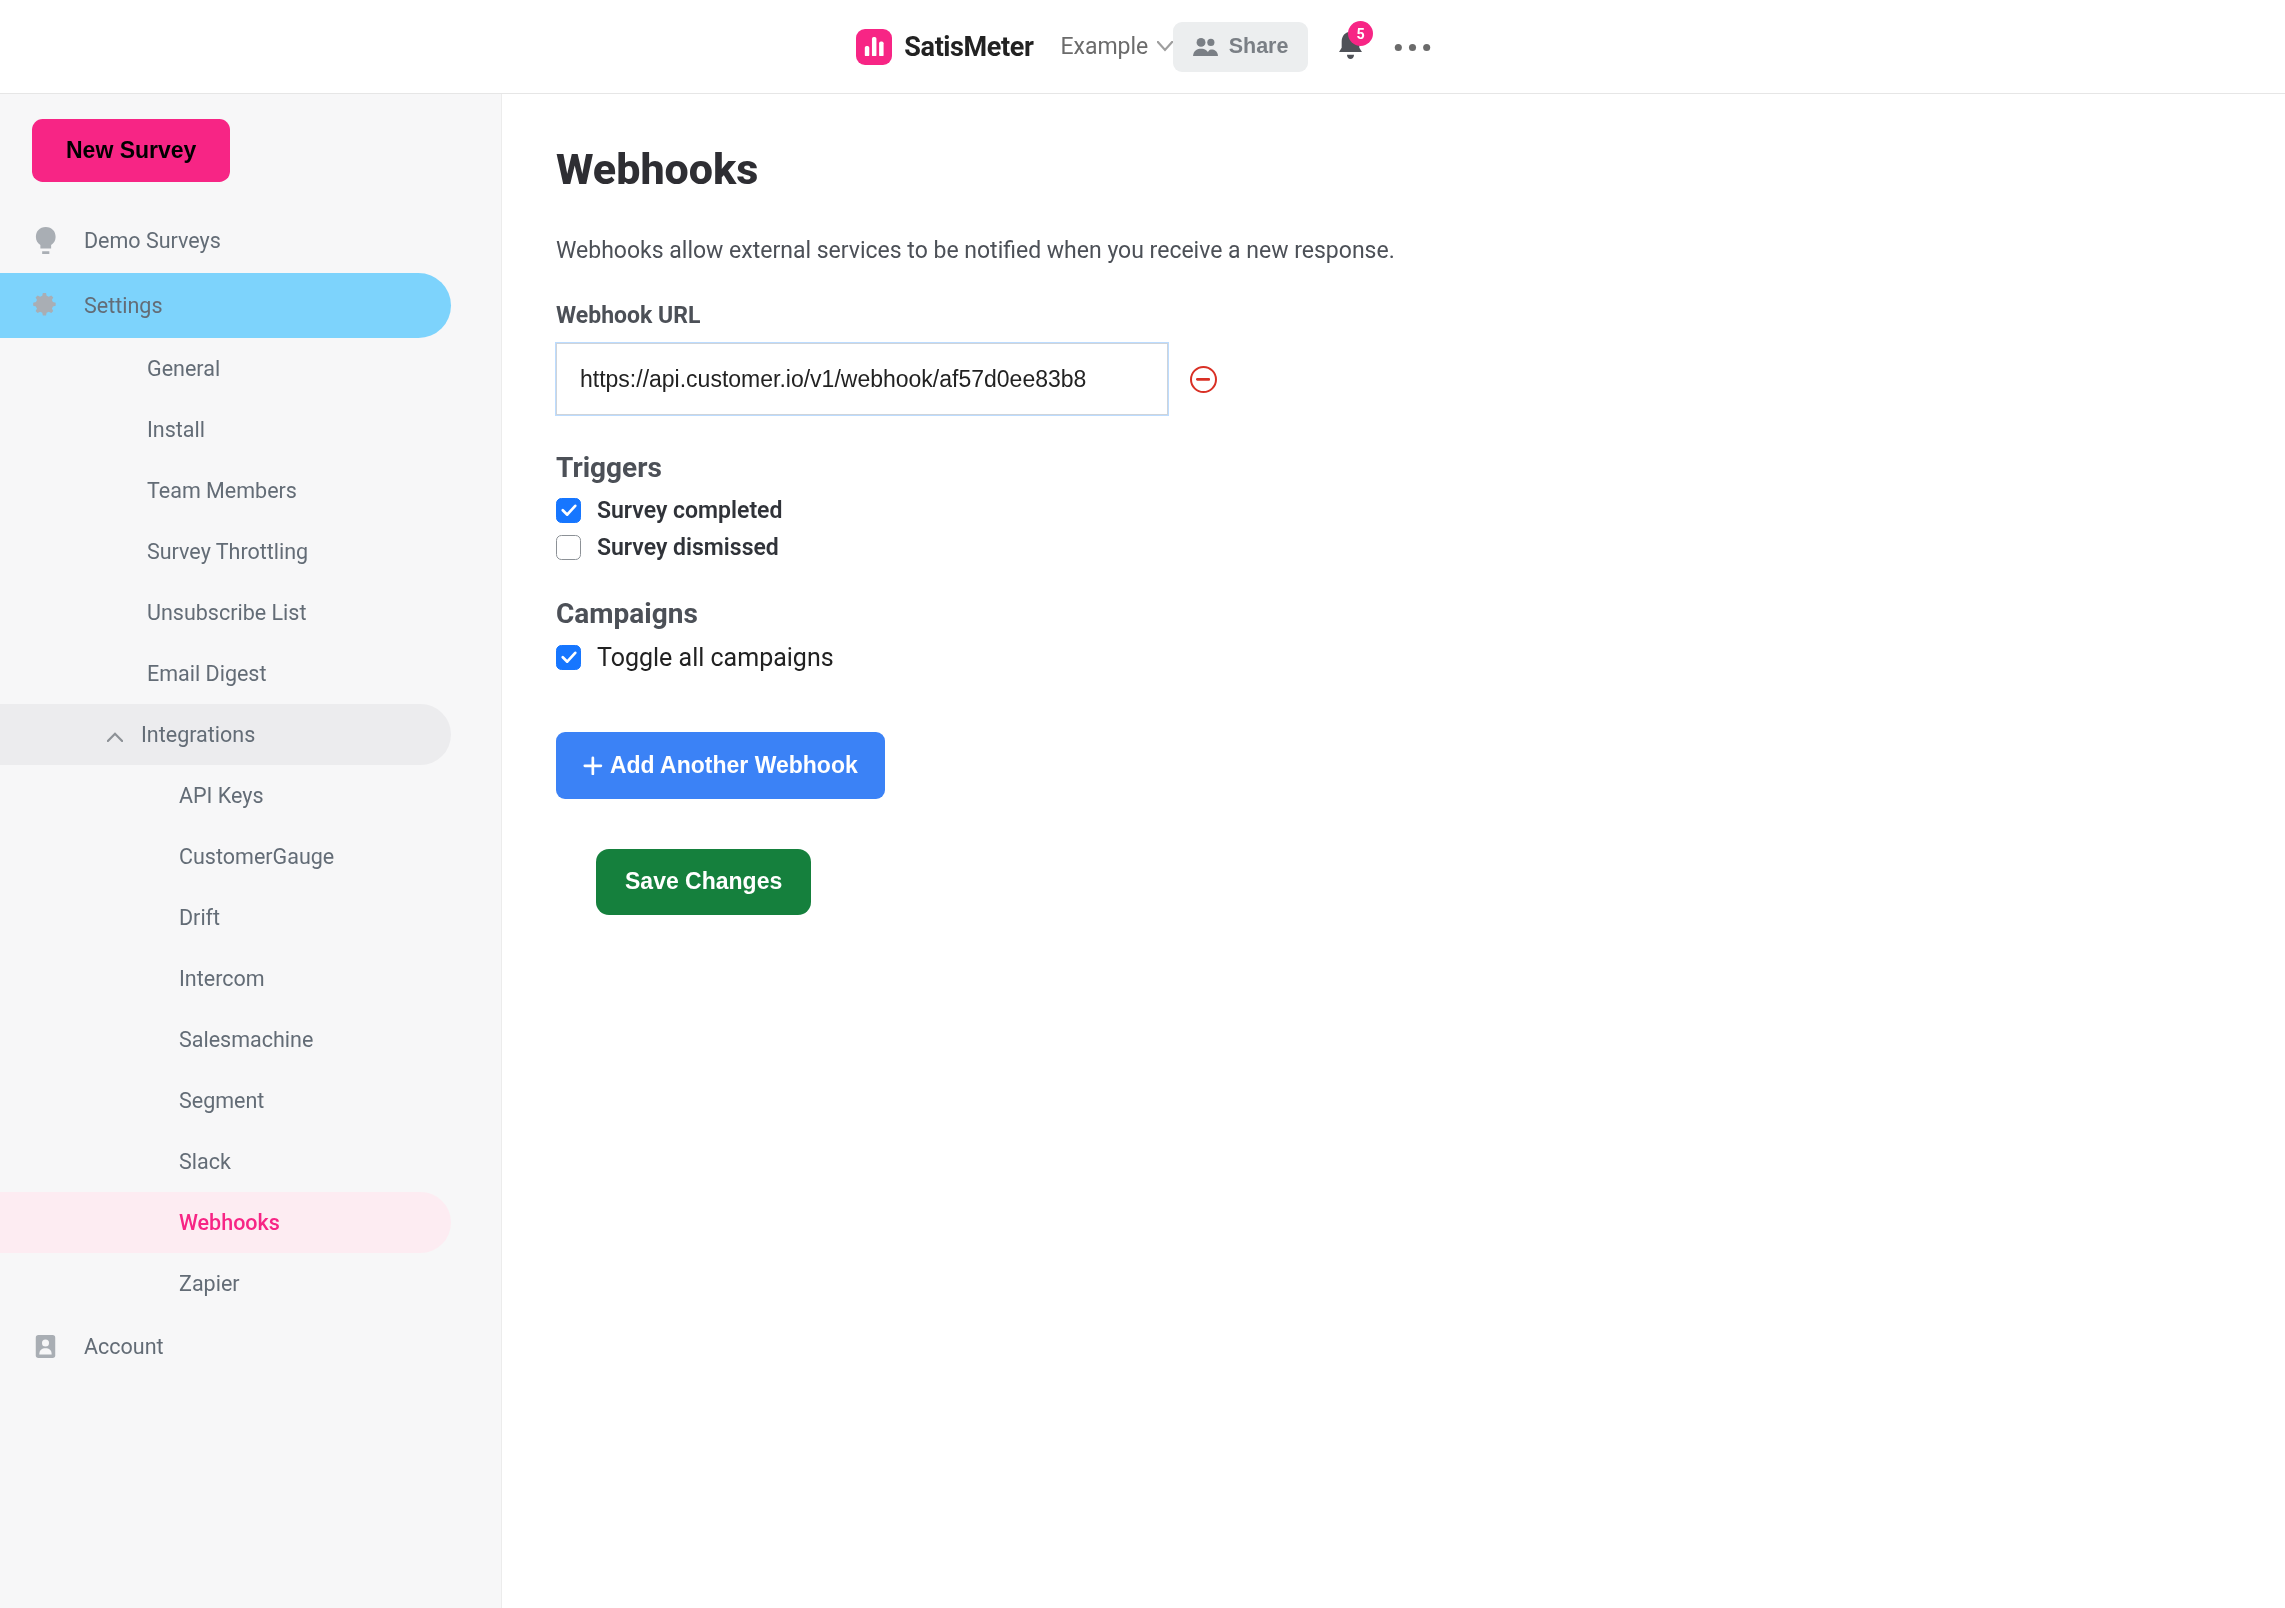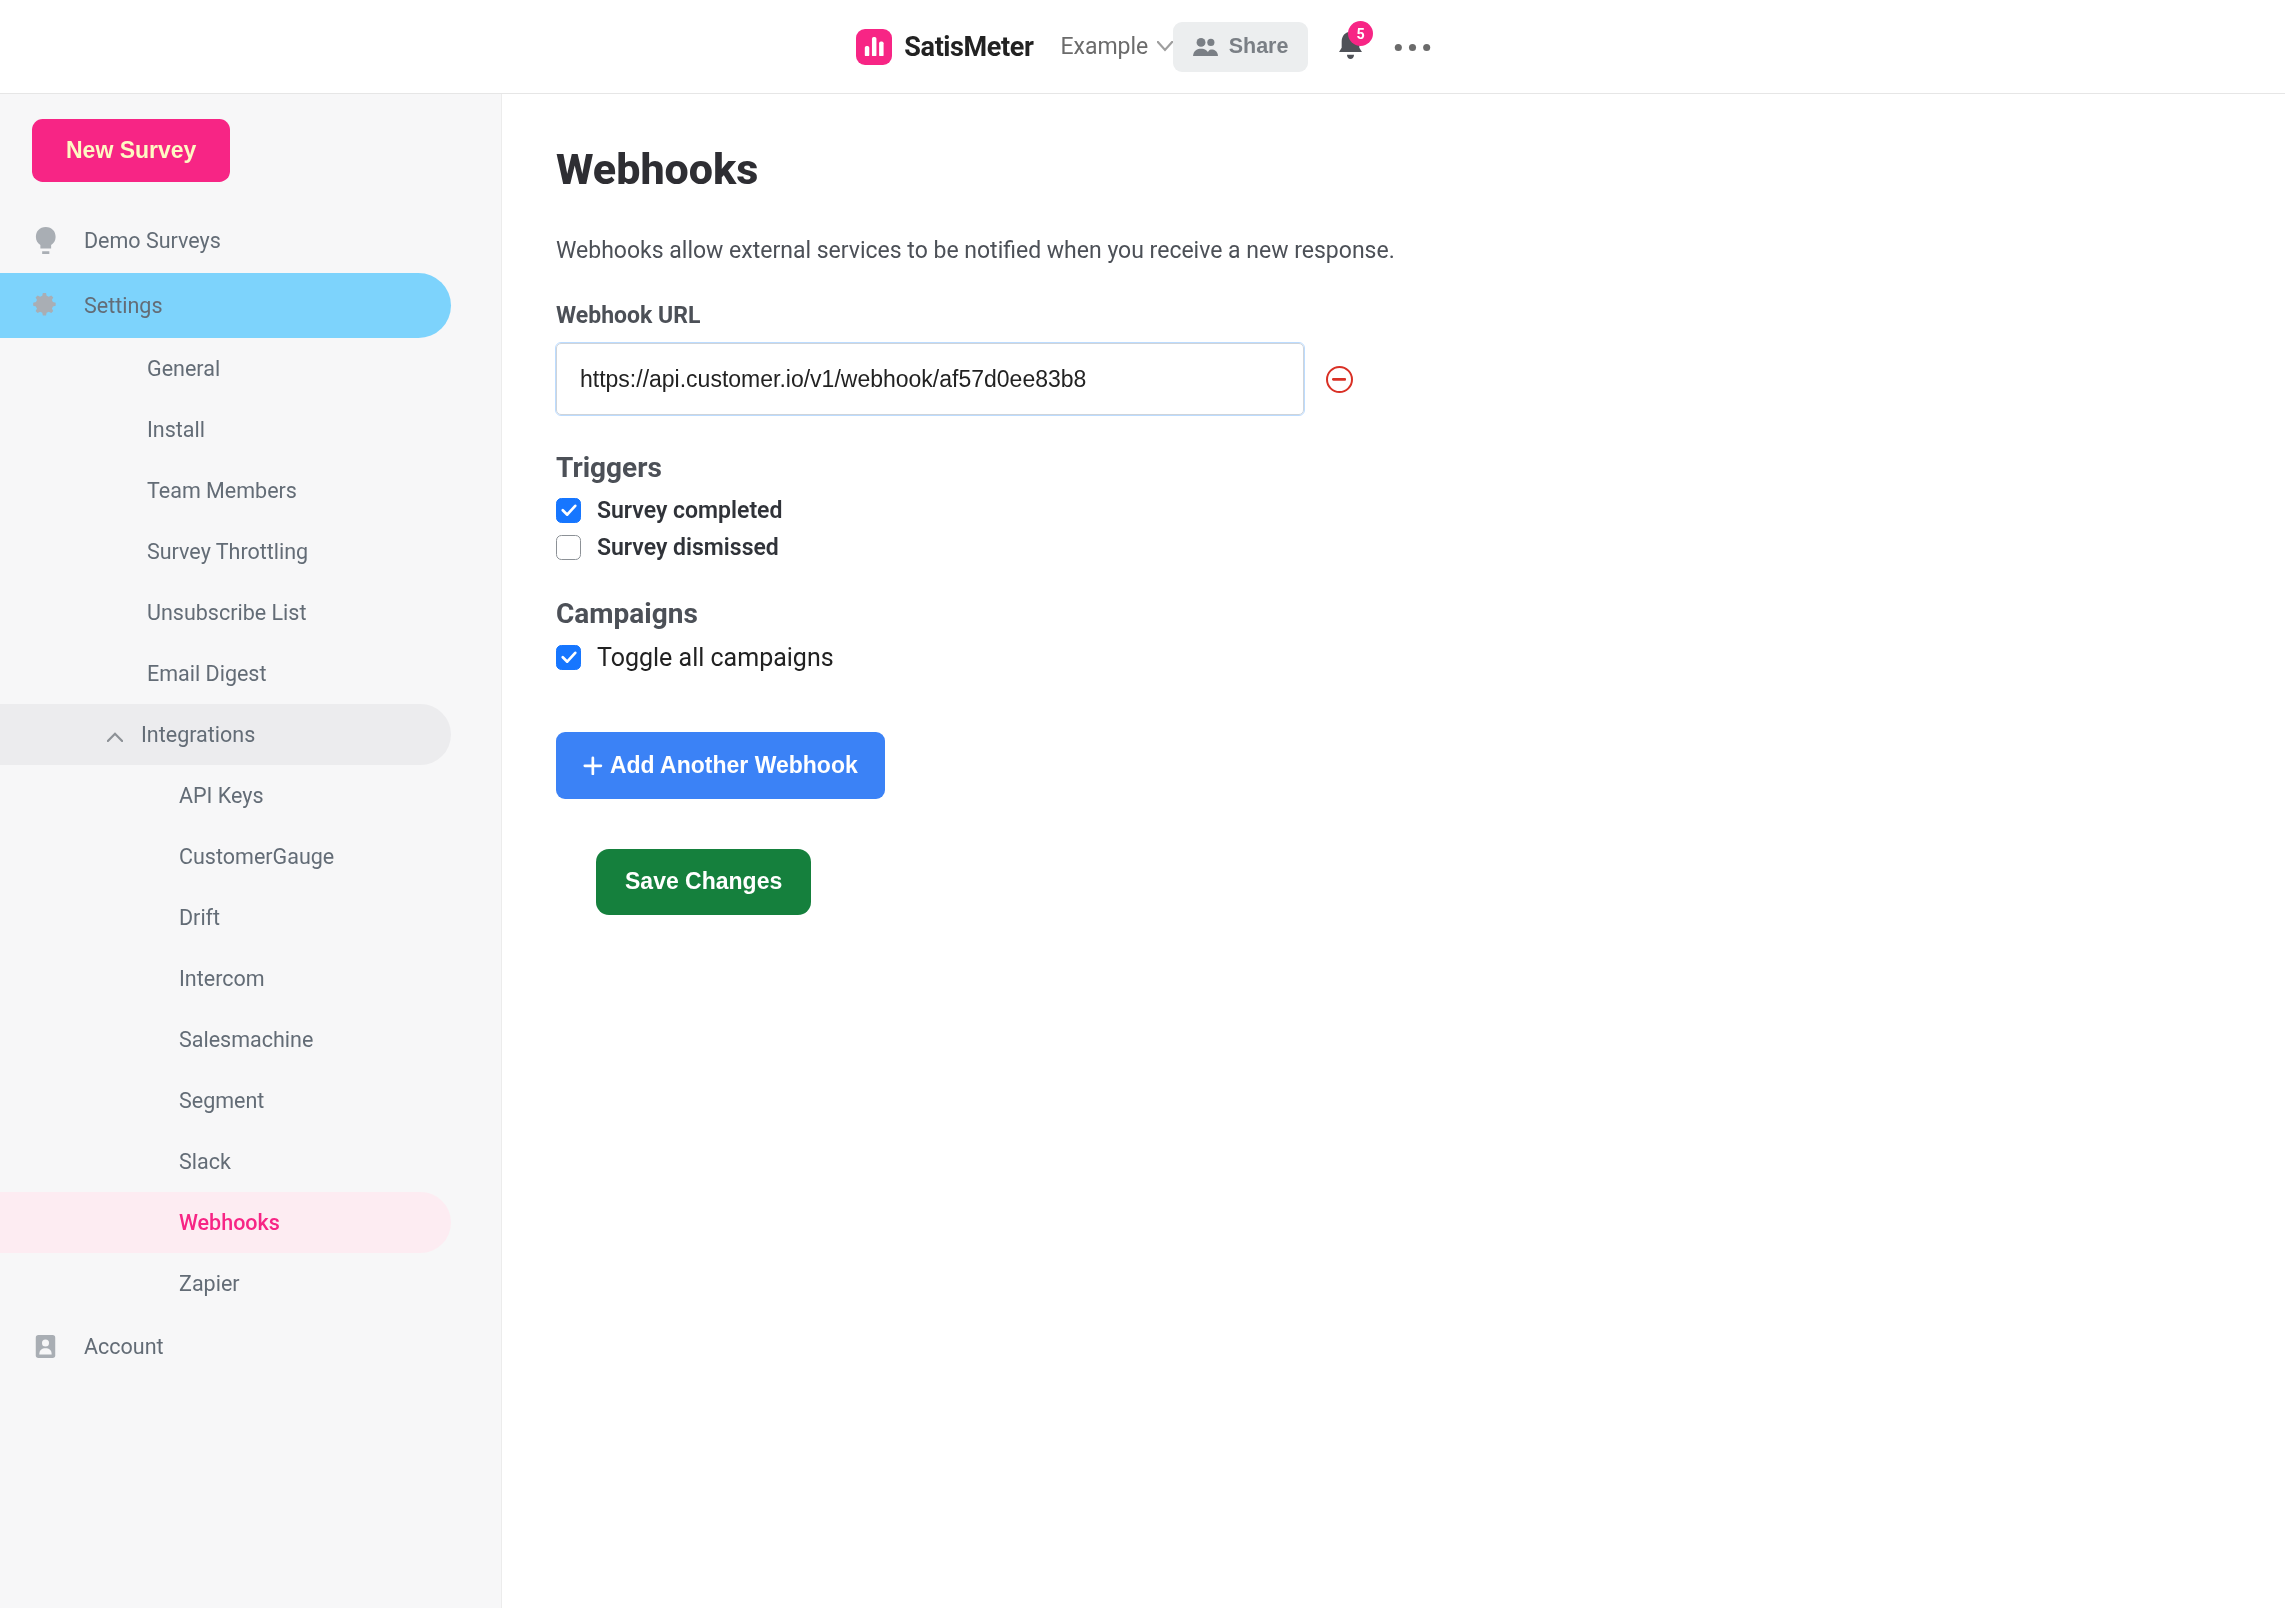--- a/index.html
+++ b/index.html
@@ -57,21 +57,21 @@
     .layout { display: flex; }
     .sidebar {
       width: 502px;
       min-height: calc(100vh - 94px);
       background: #f7f7f8;
       padding: 25px 0 0 0;
       border-right: 0.9px solid #ececec;
     }
     .new-survey-btn {
       margin: 0 0 25px 32px;
-      background: #f72585; color:#fef9c3;
+      background: #f72585; color:#000000;
       border:none; border-radius: 10.7px;
       padding: 18px 34px;
       font-size: 23px; font-weight:700;
       cursor:pointer;
     }
     .nav-item {
       display:flex; align-items:center; gap: 25px;
       padding: 19.7px 32px;
       font-size: 21.5px; color:#636c76;
       cursor:pointer;
@@ -104,23 +104,23 @@
     .main {
       flex: 1;
       background: #fff;
       padding: 50px 54px;
     }
     h1 { font-size: 43px; font-weight:800; color:#2e2e33; margin-bottom: 43px; }
     .intro { font-size: 23px; color:#4c5057; margin-bottom: 38px; margin-top: 28px; }
     .field-label { font-size: 23px; font-weight:700; color:#4c5057; margin-bottom: 14.3px; }
     .url-row { display:flex; align-items:center; gap: 21.5px; margin-bottom: 36px; }
     .url-input {
-      width: 748px; height: 72px;
+      width: 612px; height: 72px;
       border: 0.9px solid #cfd4da;
-      border-radius: 5px;
+      border-radius: 0;
       padding: 0 23px;
       font-size: 23px; color:#222;
       outline: 1.8px solid #bcdcff;
       outline-offset: 0;
     }
     .remove-btn {
       width: 27px; height: 27px;
       border: 2.2px solid #d93025;
       border-radius: 50%;
       background: none;

